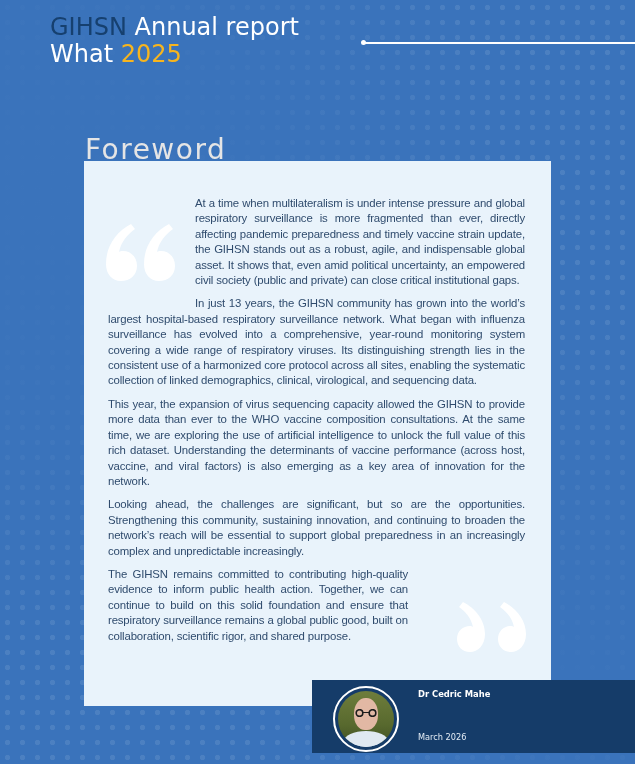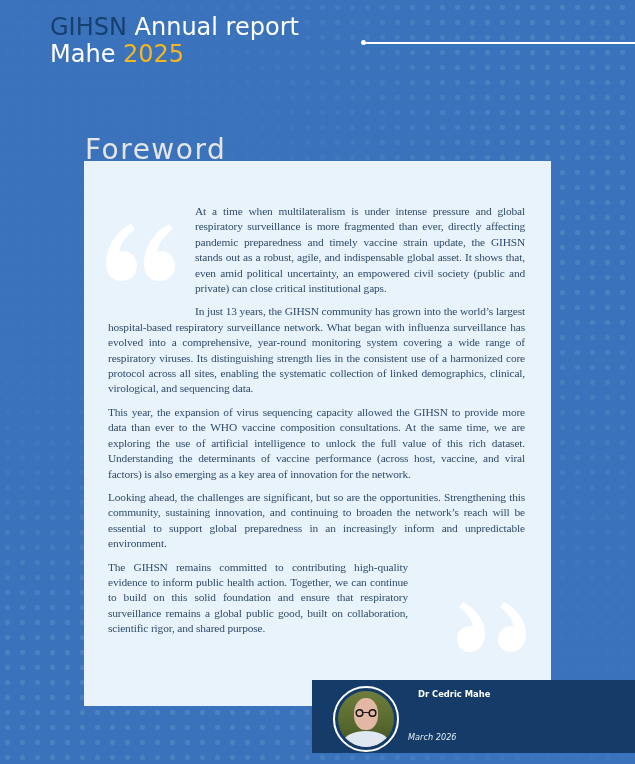--- a/index.html
+++ b/index.html
@@ -46,25 +46,24 @@
       background: #e9f3fb;
     }
     .quote-open {
       position: absolute; left: 104px; top: 220px; width: 72px; height: 62px;
     }
     .quote-close {
       position: absolute; left: 457px; top: 600px; width: 70px; height: 53px;
     }
     .body-text {
       position: absolute; left: 108px; top: 196px; width: 417px;
-      font-family: Liberation Serif, serif;
+      font-family: Liberation Sans, sans-serif;
       font-size: 11.4px; line-height: 15.4px; color: #2f4b6d;
       text-align: justify;
       letter-spacing: -0.15px;
-      margin-top: 8px;
     }
     .body-text p { margin: 0 0 8px 0; }
     .p1 { margin-left: 87px !important; }
     .p2 { text-indent: 87px; }
     .p5 { width: 300px; text-align: justify; }
     .sig {
       position: absolute; left: 312px; top: 680px; width: 329px; height: 73px;
       background: #153c69;
     }
     .avatar {
@@ -90,50 +89,50 @@
     }
     .sig-name {
       position: absolute; left: 106px; top: 9px;
       font-size: 8.4px; font-weight: bold; color: #ffffff;
     }
     .sig-role {
       position: absolute; left: 106px; top: 26px; width: 160px;
       font-size: 8.2px; line-height: 10.5px; color: #e3ecf5;
     }
     .sig-date {
-      position: absolute; left: 96px; top: 52px;
-      font-size: 8.2px; font-style: italic; color: #e3ecf5;
+      position: absolute; left: 106px; top: 52px;
+      font-size: 8.2px; color: #e3ecf5;
     }
   </style>
 </head>
 <body>
 
 <div class="bg-dots"></div>
 <div class="bg-shade"></div>
 
 <div class="header">
   <div><span class="brand">GIHSN</span><span> Annual report</span></div>
-  <div><span>Mahe </span><span class="year">2025</span></div>
+  <div><span>What </span><span class="year">2025</span></div>
 </div>
 <div class="header-dot"></div>
 <div class="header-line"></div>
 
 <div class="card"></div>
 <div class="section-title">Foreword</div>
 
 <svg class="quote-open" viewBox="0 0 72 62">
   <path fill="#ffffff" d="M27 4 C12 12 2 26 2 44 C2 54 8 61 17 61 C26 61 33 55 33 46 C33 37 27 31 19 31 C17 31 16 31 15 32 C17 22 23 15 31 9 Z"></path>
   <path fill="#ffffff" d="M65 4 C50 12 40 26 40 44 C40 54 46 61 55 61 C64 61 71 55 71 46 C71 37 65 31 57 31 C55 31 54 31 53 32 C55 22 61 15 69 9 Z"></path>
 </svg>
 
 <div class="body-text">
   <p class="p1">At a time when multilateralism is under intense pressure and global respiratory surveillance is more fragmented than ever, directly affecting pandemic preparedness and timely vaccine strain update, the GIHSN stands out as a robust, agile, and indispensable global asset. It shows that, even amid political uncertainty, an empowered civil society (public and private) can close critical institutional gaps.</p>
   <p class="p2">In just 13 years, the GIHSN community has grown into the world’s largest hospital-based respiratory surveillance network. What began with influenza surveillance has evolved into a comprehensive, year-round monitoring system covering a wide range of respiratory viruses. Its distinguishing strength lies in the consistent use of a harmonized core protocol across all sites, enabling the systematic collection of linked demographics, clinical, virological, and sequencing data.</p>
   <p>This year, the expansion of virus sequencing capacity allowed the GIHSN to provide more data than ever to the WHO vaccine composition consultations. At the same time, we are exploring the use of artificial intelligence to unlock the full value of this rich dataset. Understanding the determinants of vaccine performance (across host, vaccine, and viral factors) is also emerging as a key area of innovation for the network.</p>
-  <p>Looking ahead, the challenges are significant, but so are the opportunities. Strengthening this community, sustaining innovation, and continuing to broaden the network’s reach will be essential to support global preparedness in an increasingly inform and unpredictable environment.</p>
+  <p>Looking ahead, the challenges are significant, but so are the opportunities. Strengthening this community, sustaining innovation, and continuing to broaden the network’s reach will be essential to support global preparedness in an increasingly complex and unpredictable increasingly.</p>
   <p class="p5">The GIHSN remains committed to contributing high-quality evidence to inform public health action. Together, we can continue to build on this solid foundation and ensure that respiratory surveillance remains a global public good, built on collaboration, scientific rigor, and shared purpose.</p>
 </div>
 
 <svg class="quote-close" viewBox="0 0 70 53">
   <path fill="#ffffff" d="M6 2 C18 8 28 20 28 34 C28 45 21 52 13 52 C5 52 0 46 0 39 C0 31 6 26 13 26 C14 26 15 26 16 27 C14 18 9 12 2 7 Z"></path>
   <path fill="#ffffff" d="M47 2 C59 8 69 20 69 34 C69 45 62 52 54 52 C46 52 41 46 41 39 C41 31 47 26 54 26 C55 26 56 26 57 27 C55 18 50 12 43 7 Z"></path>
 </svg>
 
 <div class="sig">
   <div class="avatar">

